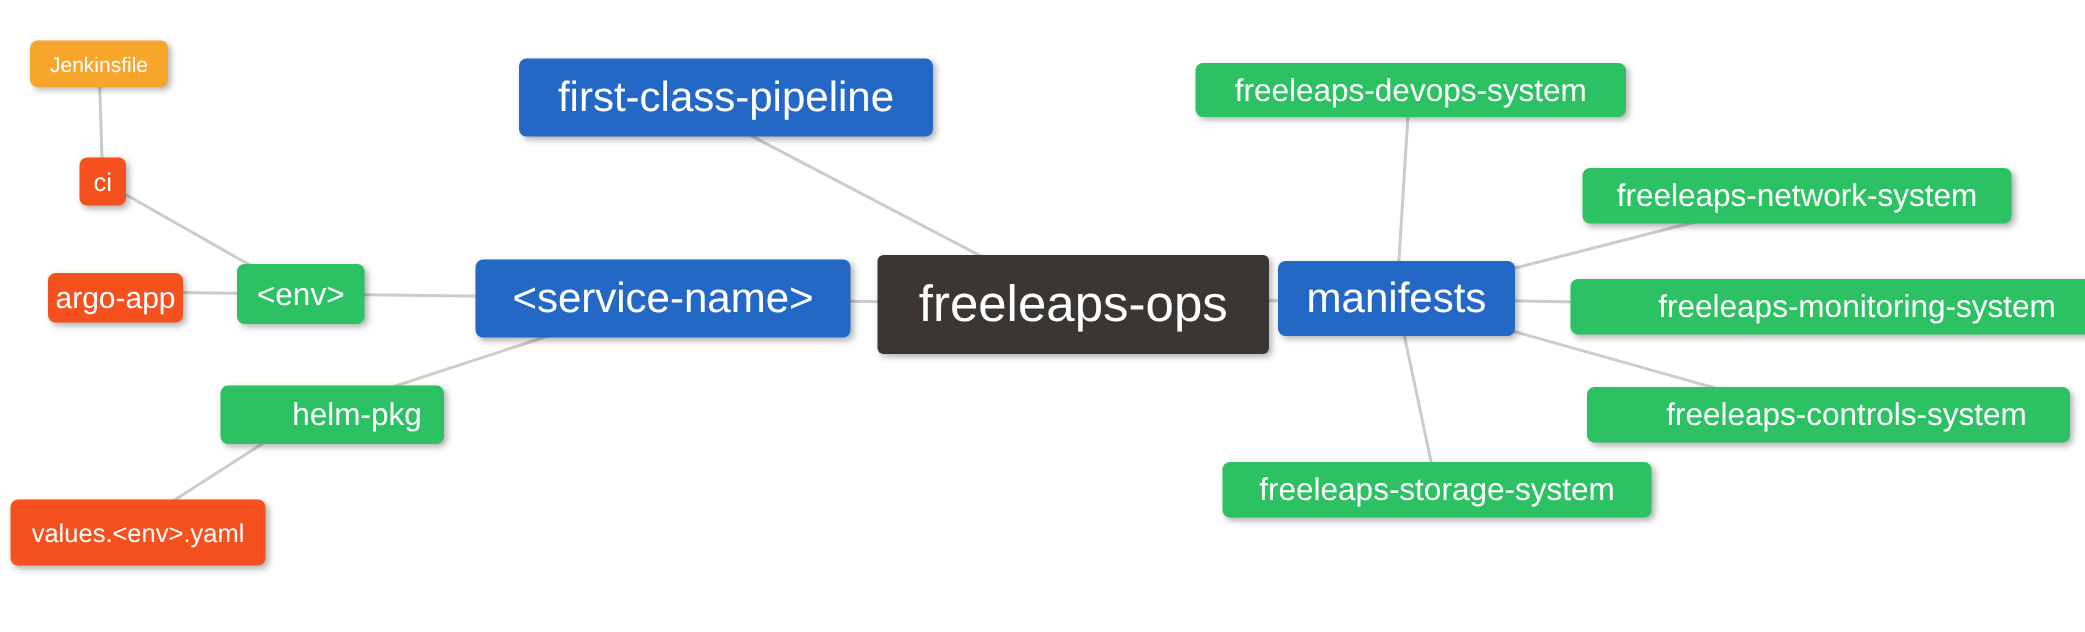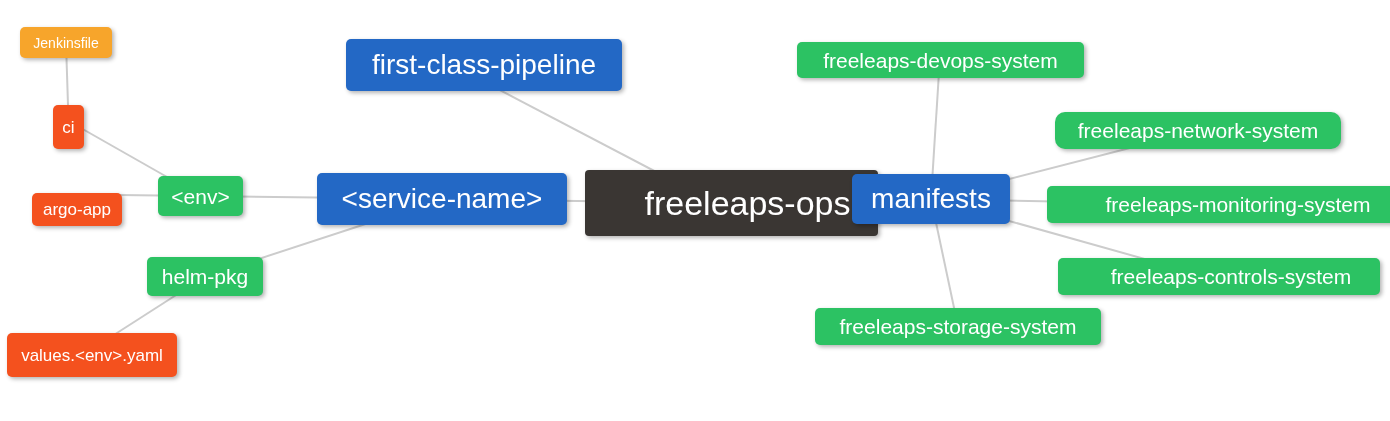--- a/index.html
+++ b/index.html
@@ -52,28 +52,28 @@
       <line x1="200.5" y1="196" x2="68.5" y2="121" stroke="#cccccc" stroke-width="2"></line>
       <line x1="200.5" y1="196" x2="77" y2="194.5" stroke="#cccccc" stroke-width="2"></line>
       <line x1="68.5" y1="121" x2="66" y2="42.5" stroke="#cccccc" stroke-width="2"></line>
       <line x1="205" y1="276.5" x2="92" y2="349" stroke="#cccccc" stroke-width="2"></line>
       <line x1="931" y1="199" x2="940.5" y2="48" stroke="#cccccc" stroke-width="2"></line>
       <line x1="931" y1="199" x2="1198" y2="130.5" stroke="#cccccc" stroke-width="2"></line>
       <line x1="931" y1="199" x2="1213" y2="204.5" stroke="#cccccc" stroke-width="2"></line>
       <line x1="931" y1="199" x2="1207" y2="276.5" stroke="#cccccc" stroke-width="2"></line>
       <line x1="931" y1="199" x2="958" y2="326.5" stroke="#cccccc" stroke-width="2"></line>
     </svg>
-<div class="node root" style="left: 585px; top: 170px; width: 261px; height: 66px; font-size: 34px; background: rgb(58, 54, 51); color: rgb(255, 255, 255); padding-left: 32px;">freeleaps-ops</div>
+<div class="node root" style="left: 585px; top: 170px; width: 261px; height: 66px; font-size: 34px; background: rgb(58, 54, 51); color: rgb(255, 255, 255);">freeleaps-ops</div>
     <div class="node branch" style="left: 314px; top: 39px; width: 276px; height: 52px; font-size: 28px; background: rgb(35, 104, 197); color: rgb(255, 255, 255); margin-left: 32px;">first-class-pipeline</div>
     <div class="node branch" style="left: 317px; top: 173px; width: 250px; height: 52px; font-size: 28px; background: rgb(35, 104, 197); color: rgb(255, 255, 255);">&lt;service-name&gt;</div>
     <div class="node branch" style="left: 852px; top: 174px; width: 158px; height: 50px; font-size: 28px; background: rgb(35, 104, 197); color: rgb(255, 255, 255);">manifests</div>
     <div class="node leaf_green" style="left: 158px; top: 176px; width: 85px; height: 40px; font-size: 21px; background: rgb(44, 194, 99); color: rgb(255, 255, 255);">&lt;env&gt;</div>
-    <div class="node leaf_green" style="left: 147px; top: 257px; width: 116px; height: 39px; font-size: 21px; background: rgb(44, 194, 99); color: rgb(255, 255, 255);">helm-pkg</div>
-    <div class="node leaf_red" style="left: 53px; top: 105px; width: 31px; height: 44px; font-size: 17px; background: rgb(244, 81, 30); color: rgb(255, 255, 255);">ci</div>
-    <div class="node leaf_red" style="left: 32px; top: 193px; width: 90px; height: 33px; font-size: 17px; background: rgb(244, 81, 30); color: rgb(255, 255, 255);">argo-app</div>
+    <div class="node leaf_green" style="left: 147px; top: 257px; width: 116px; height: 39px; font-size: 21px; background: rgb(44, 194, 99); color: rgb(255, 255, 255); padding-left: 33px;">helm-pkg</div>
+    <div class="node leaf_red" style="left: 53px; top: 105px; width: 31px; height: 32px; font-size: 17px; background: rgb(244, 81, 30); color: rgb(255, 255, 255);">ci</div>
+    <div class="node leaf_red" style="left: 32px; top: 182px; width: 90px; height: 33px; font-size: 20px; background: rgb(244, 81, 30); color: rgb(255, 255, 255);">argo-app</div>
     <div class="node leaf_red" style="left: 7px; top: 333px; width: 170px; height: 44px; font-size: 17px; background: rgb(244, 81, 30); color: rgb(255, 255, 255);">values.&lt;env&gt;.yaml</div>
     <div class="node leaf_orange" style="left: 20px; top: 27px; width: 92px; height: 31px; font-size: 14px; background: rgb(247, 165, 43); color: rgb(255, 255, 255);">Jenkinsfile</div>
     <div class="node leaf_green" style="left: 797px; top: 30px; width: 287px; height: 36px; font-size: 21px; background: rgb(44, 194, 99); color: rgb(255, 255, 255); margin-top: 12px;">freeleaps-devops-system</div>
-    <div class="node leaf_green" style="left: 1055px; top: 112px; width: 286px; height: 37px; font-size: 21px; background: rgb(44, 194, 99); color: rgb(255, 255, 255); border-radius: 10px;">freeleaps-network-system</div>
+    <div class="node leaf_green" style="left: 1055px; top: 112px; width: 286px; height: 37px; font-size: 21px; background: rgb(44, 194, 99); color: rgb(255, 255, 255);">freeleaps-network-system</div>
     <div class="node leaf_green" style="left: 1047px; top: 186px; width: 382px; height: 37px; font-size: 21px; background: rgb(44, 194, 99); color: rgb(255, 255, 255);">freeleaps-monitoring-system</div>
     <div class="node leaf_green" style="left: 1058px; top: 258px; width: 298px; height: 37px; font-size: 21px; background: rgb(44, 194, 99); color: rgb(255, 255, 255); padding-left: 24px;">freeleaps-controls-system</div>
     <div class="node leaf_green" style="left: 815px; top: 308px; width: 286px; height: 37px; font-size: 21px; background: rgb(44, 194, 99); color: rgb(255, 255, 255);">freeleaps-storage-system</div>
   </div>
 
 </body></html>

